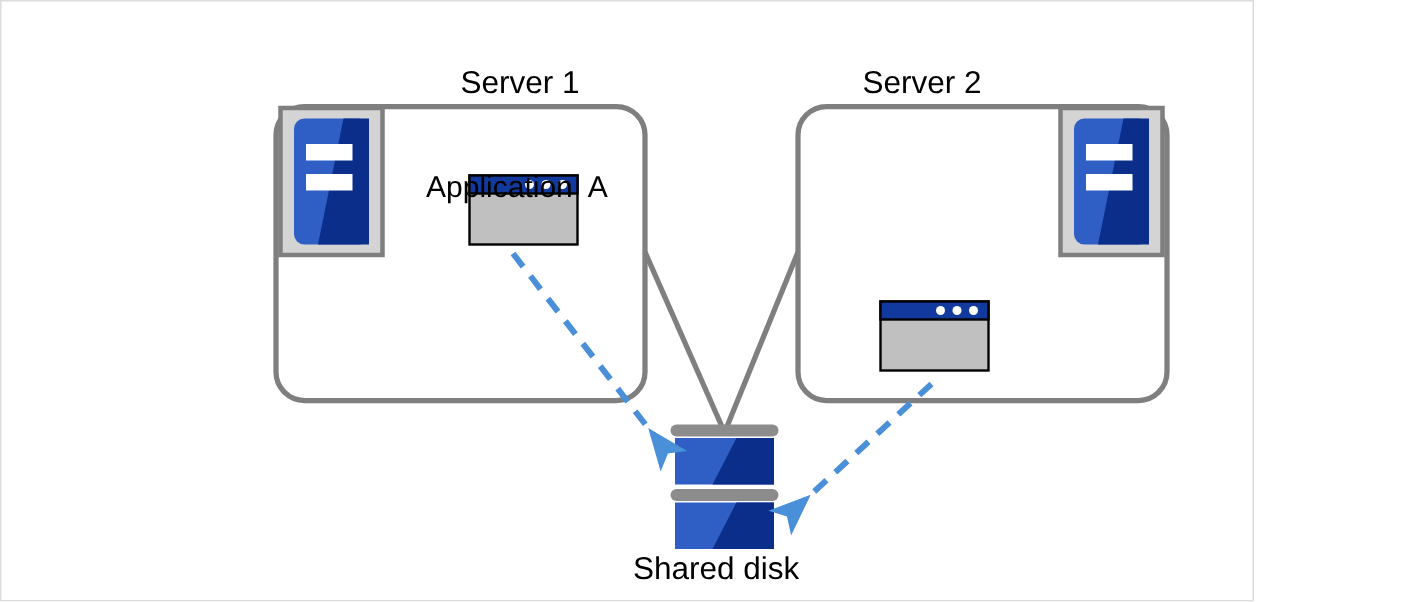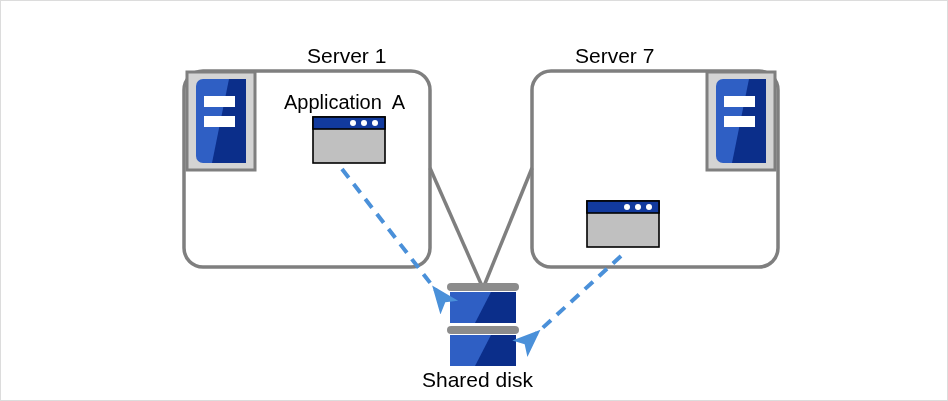--- a/index.html
+++ b/index.html
@@ -5,21 +5,21 @@
   html, body {
     margin: 0;
     padding: 0;
     background: #ffffff;
   }
   body {
     font-family: "Liberation Sans", sans-serif;
   }
   #canvas {
     position: relative;
-    width: 948px;
+    width: 836px;
     height: 401px;
     background: #ffffff;
     border: 1px solid #dcdcdc;
     box-sizing: border-box;
     overflow: hidden;
   }
   #vector-layer {
     position: absolute;
     left: 0;
     top: 0;
@@ -30,20 +30,21 @@
     position: absolute;
     color: #000000;
     white-space: pre;
     line-height: 1;
   }
   .title-label {
     font-size: 21px;
   }
   .app-label {
     font-size: 20px;
+    margin-top: 23px;
   }
   .disk-label {
     font-size: 21px;
   }
 </style>
 </head>
 <body>
 
 <div id="canvas">
 
@@ -126,20 +127,20 @@
 
     <g>
       <path d="M 341 168 L 444 301" fill="none" stroke="#4a90d9" stroke-width="4" stroke-dasharray="11 8" marker-end="url(#blue-arrow)"></path>
       <path d="M 620 255 L 524 343" fill="none" stroke="#4a90d9" stroke-width="4" stroke-dasharray="11 8" marker-end="url(#blue-arrow)"></path>
     </g>
 
   </svg>
 
   <div class="label title-label" style="left:306px; top:44px;">Server 1</div>
 
-  <div class="label title-label" style="left:574px; top:44px;">Server 7</div>
+  <div class="label title-label" style="left:574px; top:44px;">Server 2</div>
 
   <div class="label app-label" style="left:283px; top:91px;">Application  A</div>
 
 
   <div class="label disk-label" style="left:421px; top:368px;text-align:center;">Shared disk</div>
 
 </div>
 
 </body></html>

